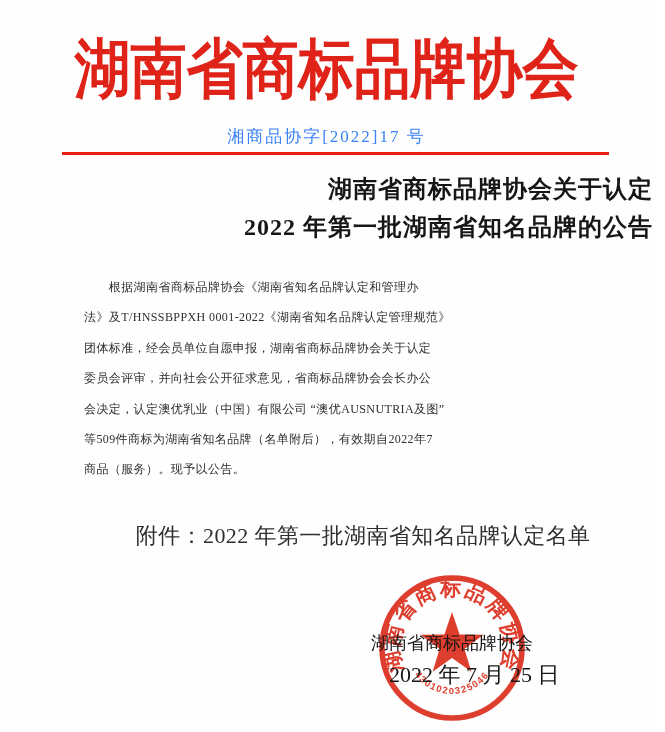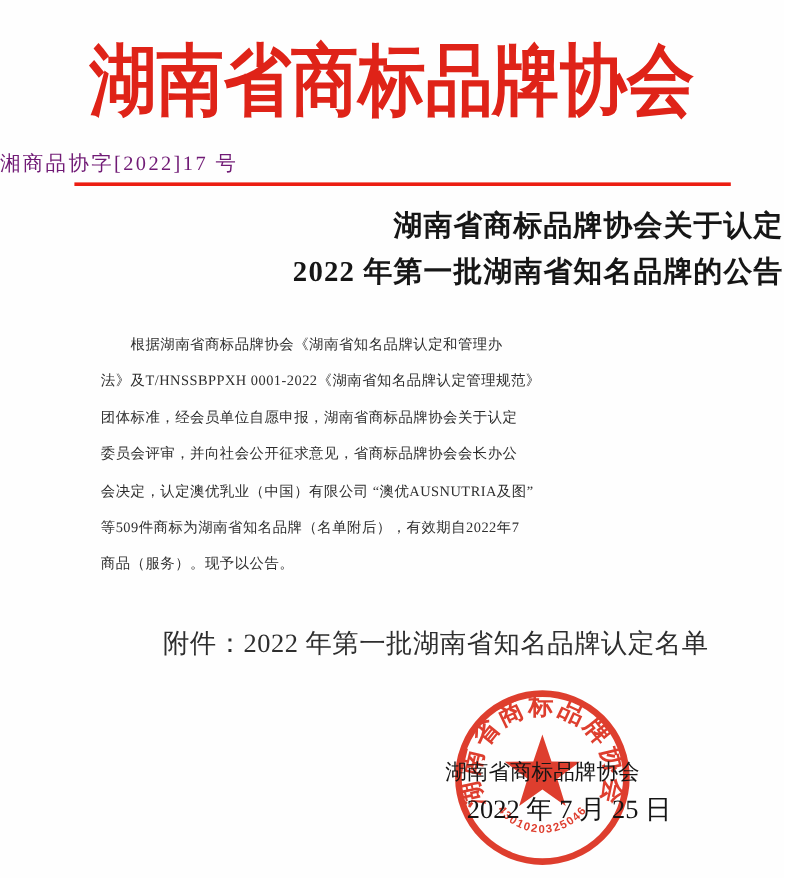--- a/index.html
+++ b/index.html
@@ -20,24 +20,24 @@
     line-height: 1;
     color: var(--title-red);
     transform: scaleY(1.16);
     transform-origin: top center;
     white-space: nowrap;
     letter-spacing: 0px;
   }
   .doc-number {
     position: absolute;
     top: 125px; left: 0; right: 0;
-    text-align: left;
+    text-align: center;
     font-size: 17px;
     letter-spacing: 2px;
-    color: #701a75;
+    color: #3b82f6;
   }
   .red-line {
     position: absolute;
     top: 152px; left: 62px;
     width: 547px; height: 3px;
     background: var(--divider-red);
   }
   .doc-title {
     position: absolute;
     top: 170px; left: 0; right: 0;

